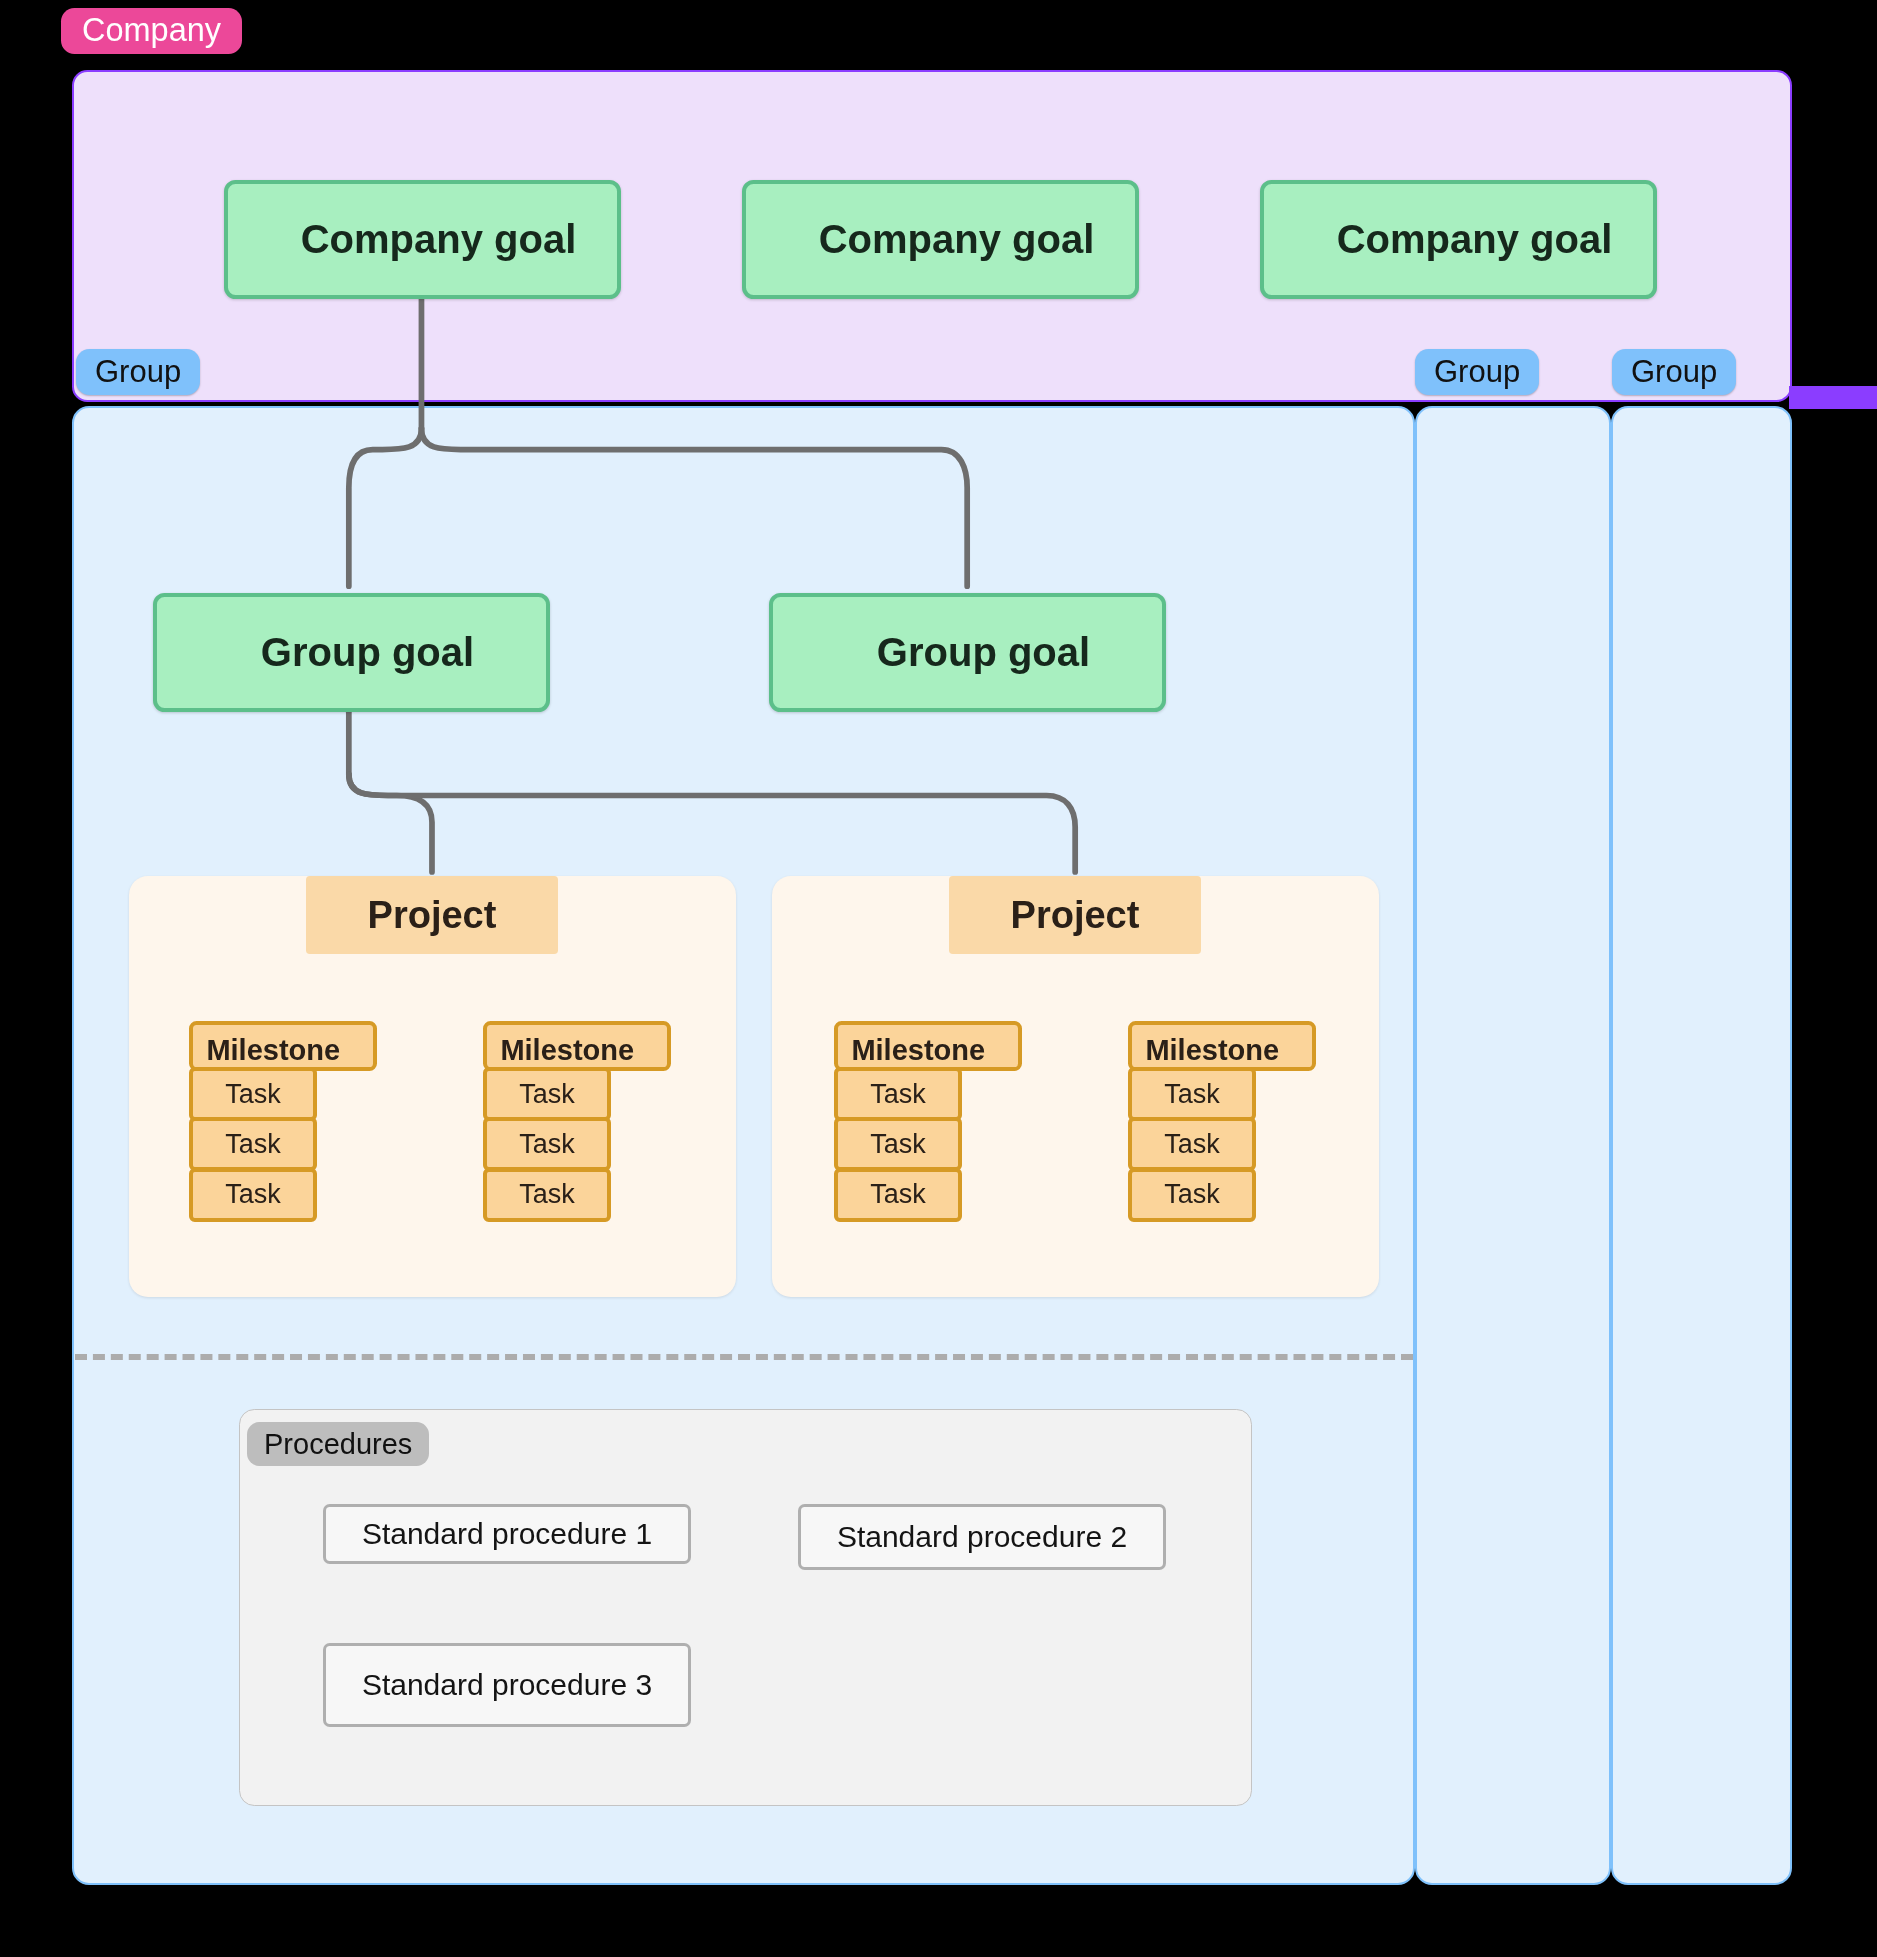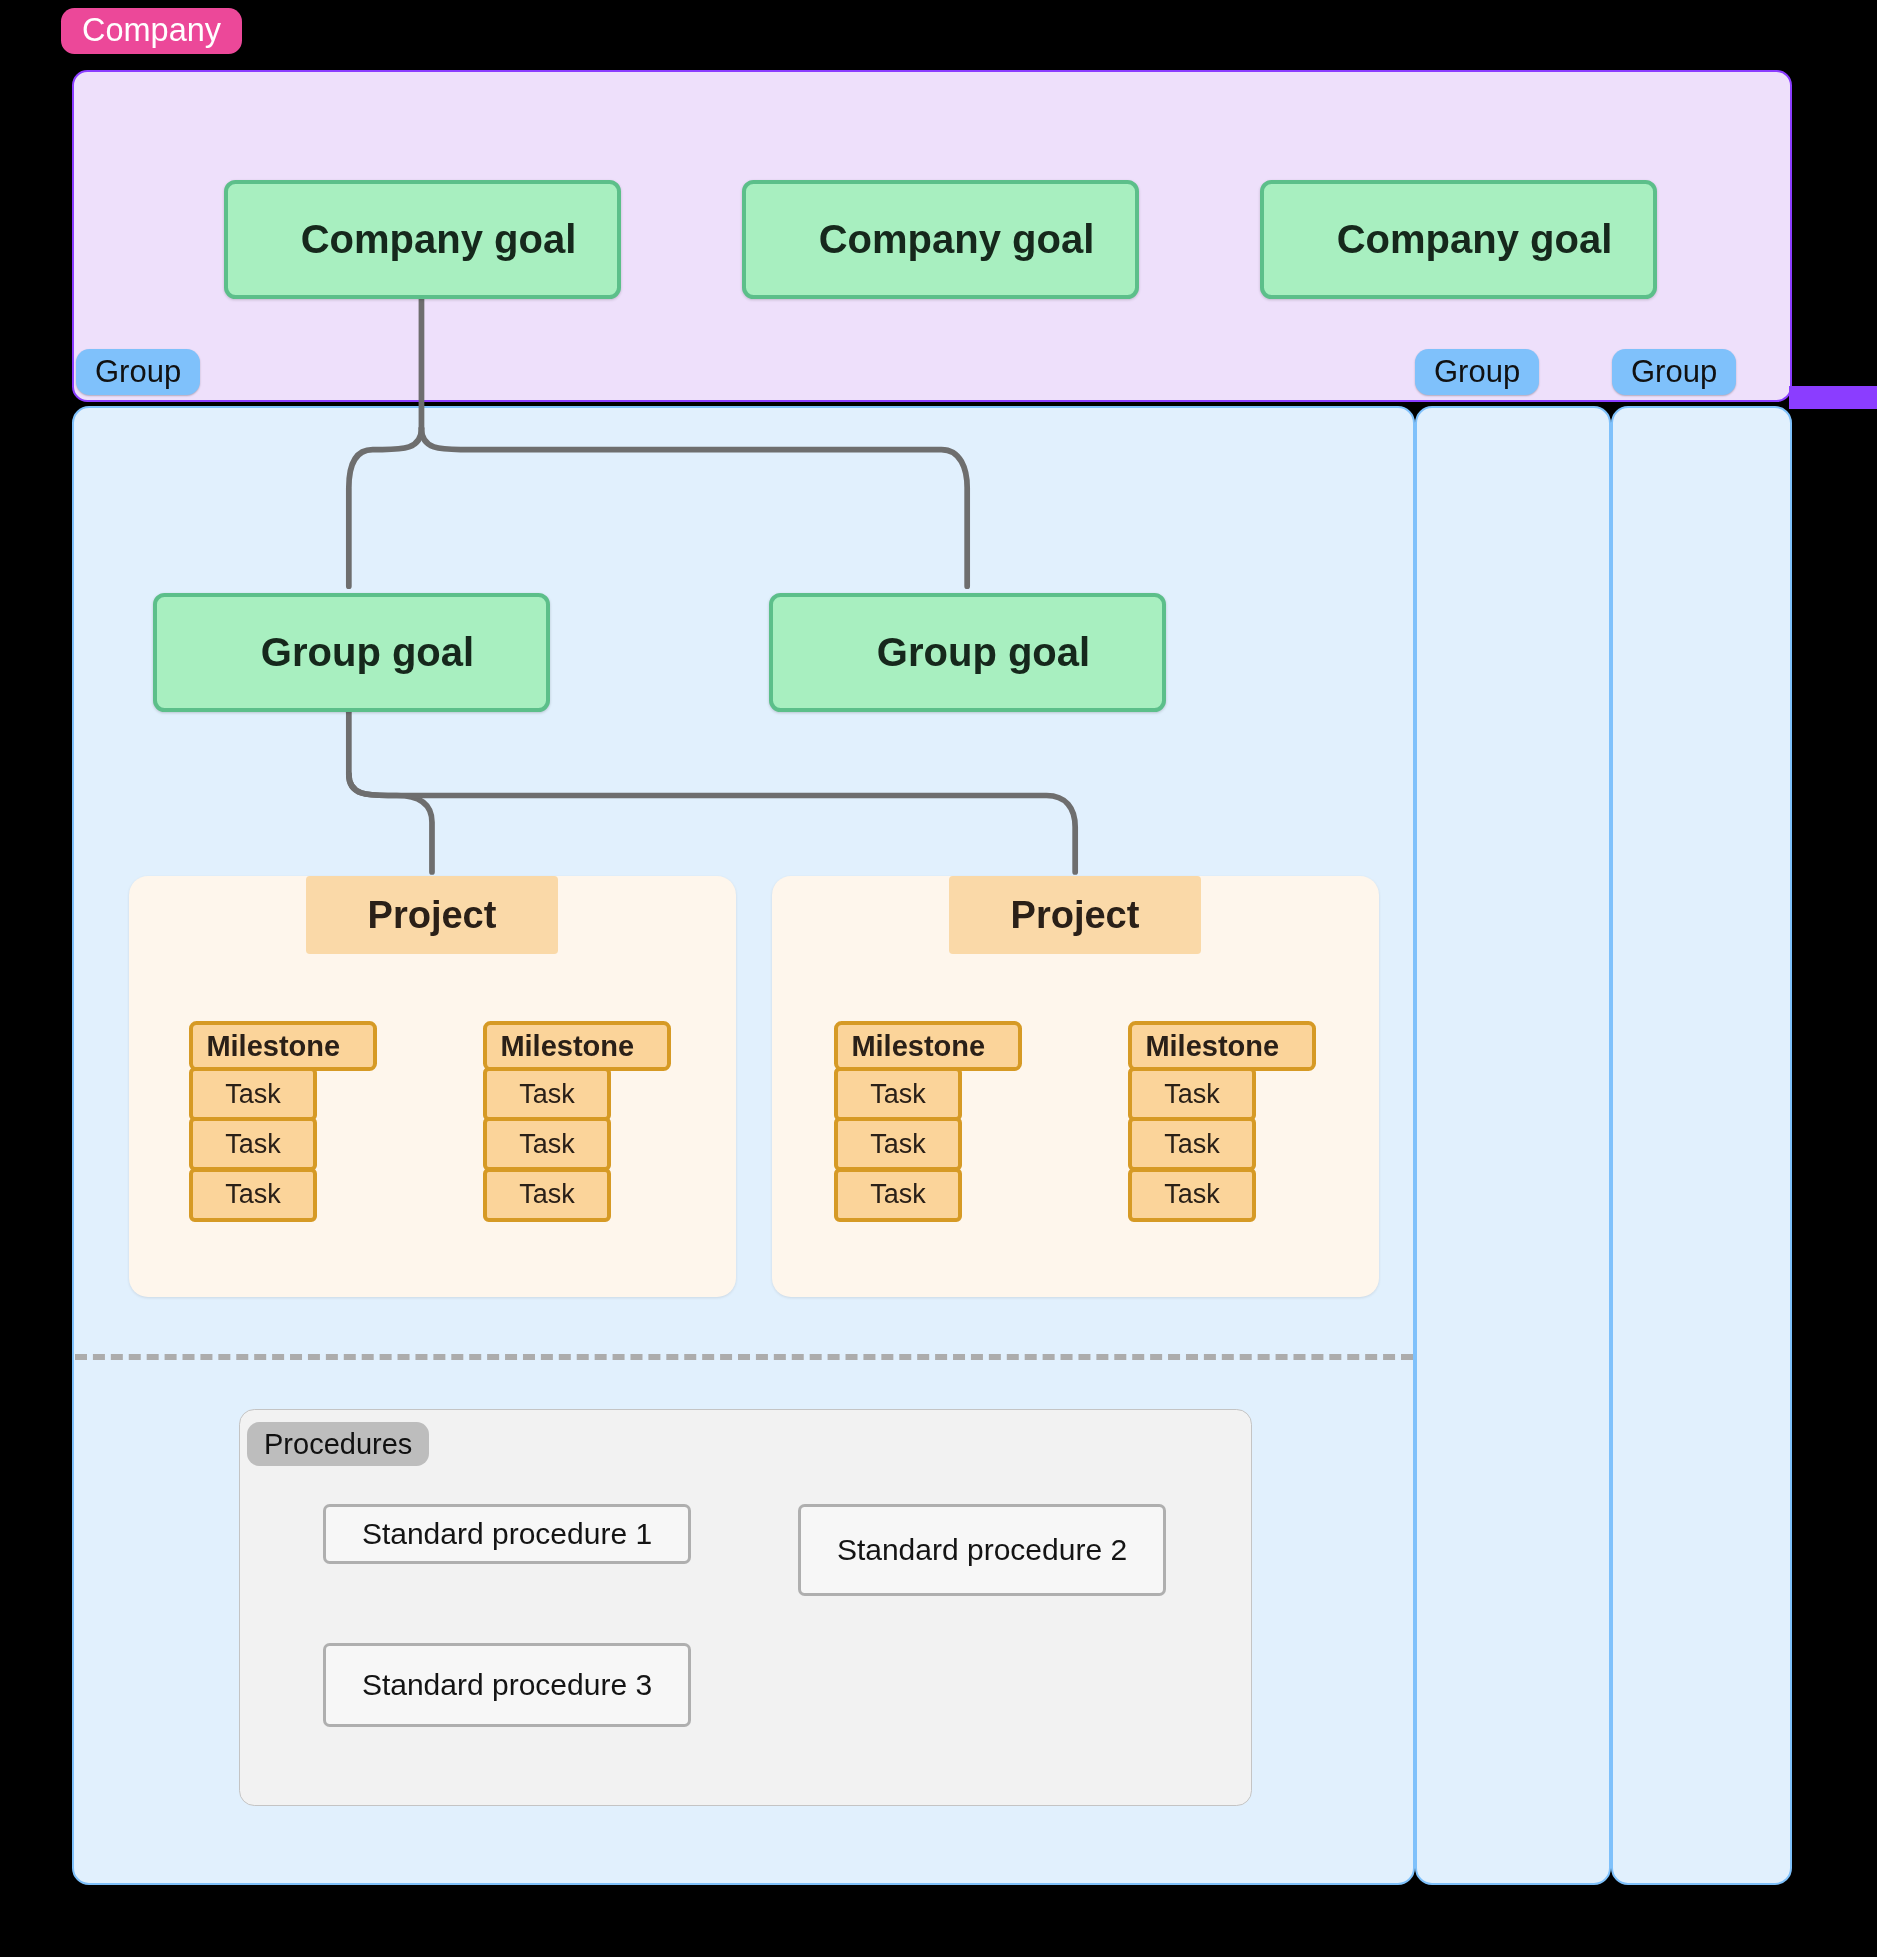--- a/index.html
+++ b/index.html
@@ -122,21 +122,21 @@
   .milestone-group {
     position: absolute;
     z-index: 27;
   }
   .milestone-box {
     box-sizing: border-box;
     background: #FBD49A;
     border: 4.8px solid #D69A25;
     border-radius: 7.6px;
     display: flex;
-    align-items: center;
+    align-items: flex-end;
     justify-content: flex-start;
     padding-left: 13.4px;
     font-size: 29px;
     font-weight: 700;
     color: #2A2018;
     position: relative;
     z-index: 2;
   }
   .task-box {
     box-sizing: border-box;
@@ -328,21 +328,21 @@
   <div class="dashed-divider" style="left:75px; top:1354px; width:1338px;"></div>
 
   <div class="procedures-card" style="left:239px; top:1409px; width:1013px; height:397px;"></div>
   <div class="badge badge-procedures" style="left:247px; top:1422px; height:44px;">
     <span>Procedures</span>
   </div>
 
   <div class="procedure-box" style="left:323px; top:1504px; width:368px; height:60px;">
     <span>Standard procedure 1</span>
   </div>
-  <div class="procedure-box" style="left:798px; top:1504px; width:368px; height:92px;">
+  <div class="procedure-box" style="left:798px; top:1504px; width:368px; height:66px;">
     <span>Standard procedure 2</span>
   </div>
   <div class="procedure-box" style="left:323px; top:1643px; width:368px; height:84px;">
     <span>Standard procedure 3</span>
   </div>
 
 </div>
 
 
 </body></html>

